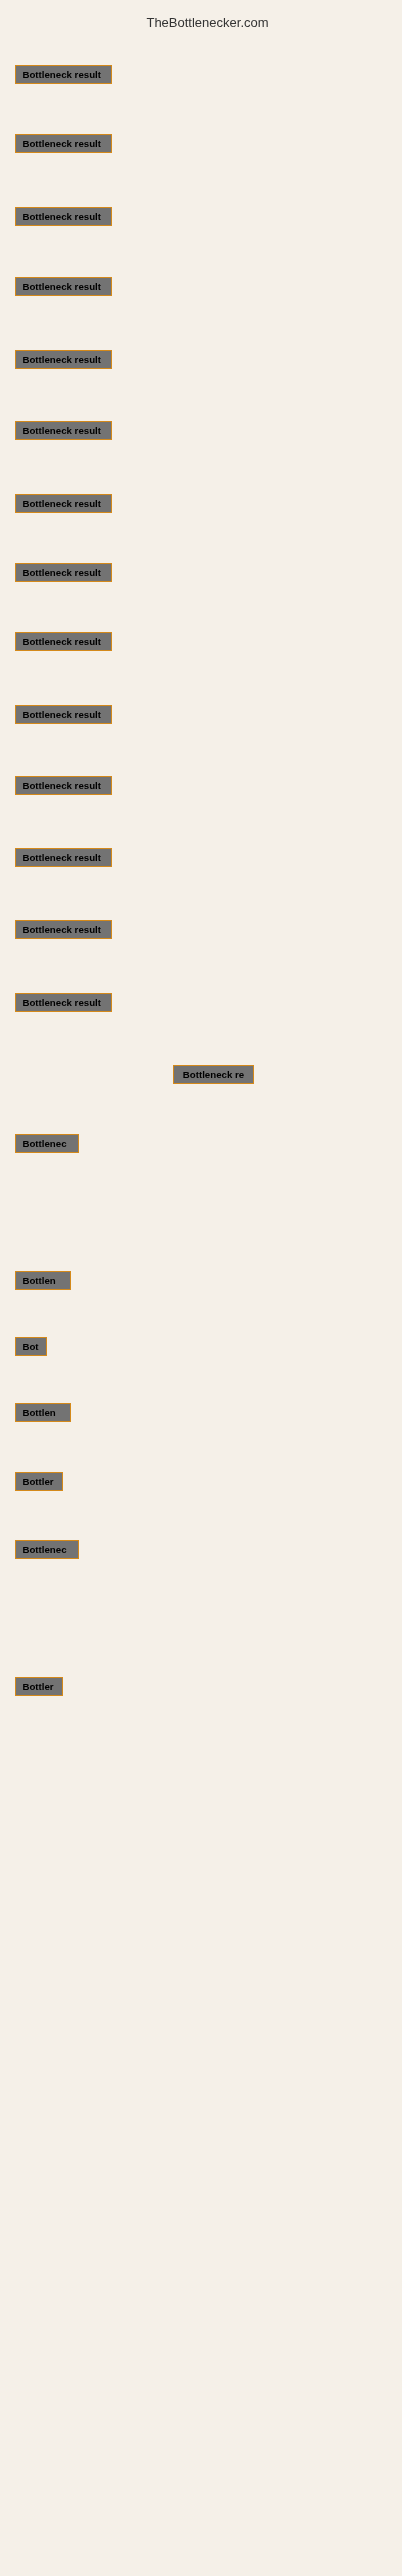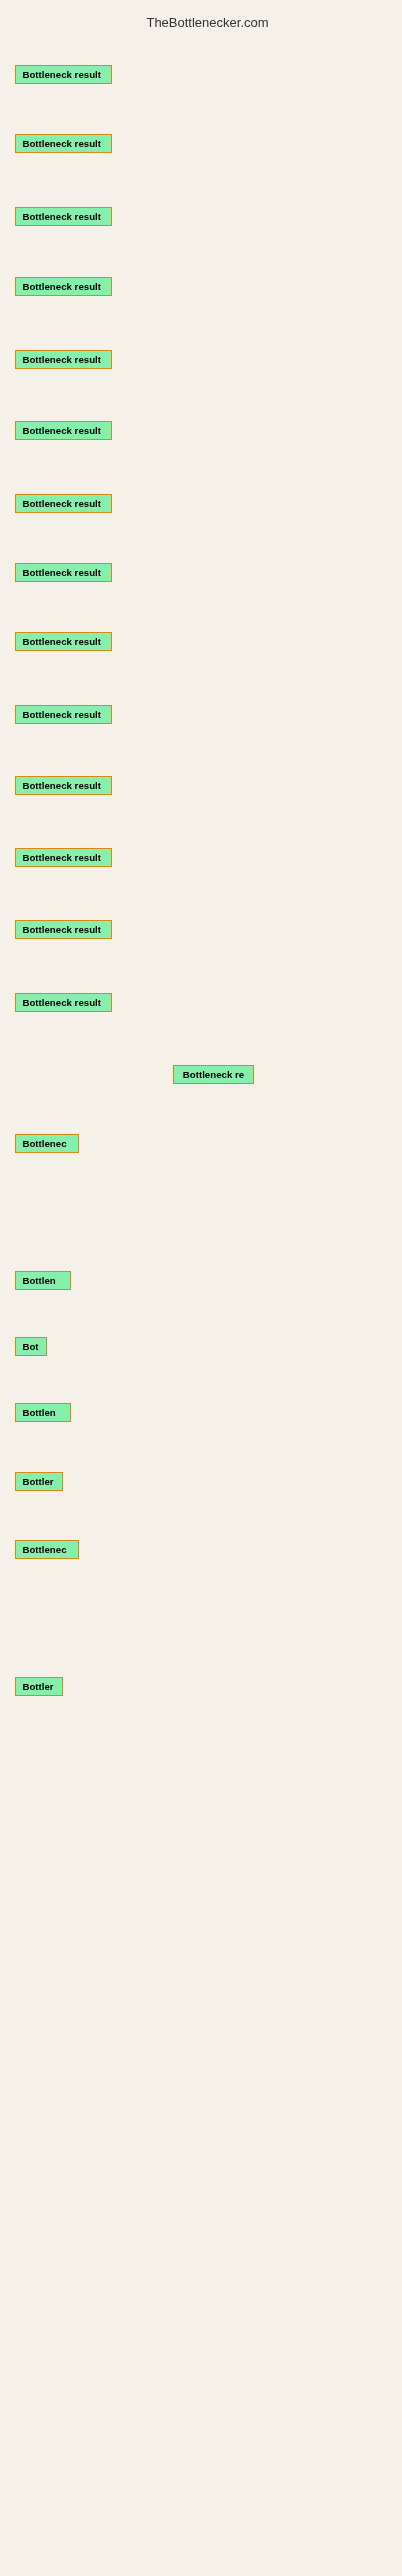--- a/index.html
+++ b/index.html
@@ -19,21 +19,21 @@
     .site-title {
       text-align: center;
       font-size: 13px;
       color: #333;
       padding: 6.4px 0 3.2px 0;
       font-weight: normal;
     }
 
     .bottleneck-badge {
       display: inline-block;
-      background-color: #86efac;
+      background-color: #737373;
       color: #000;
       font-size: 9.7px;
       font-weight: bold;
       padding: 3.2px 6.4px;
       border: 0.8px solid #d4891a;
       white-space: nowrap;
       overflow: hidden;
     }
   </style>
 </head>

